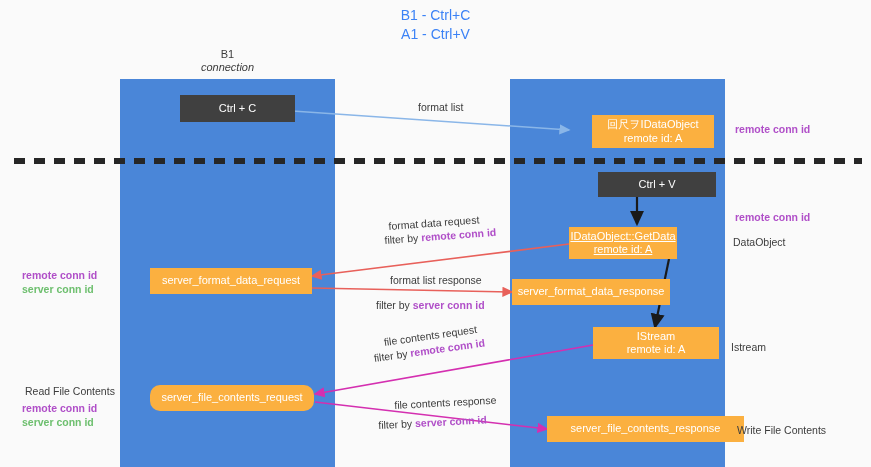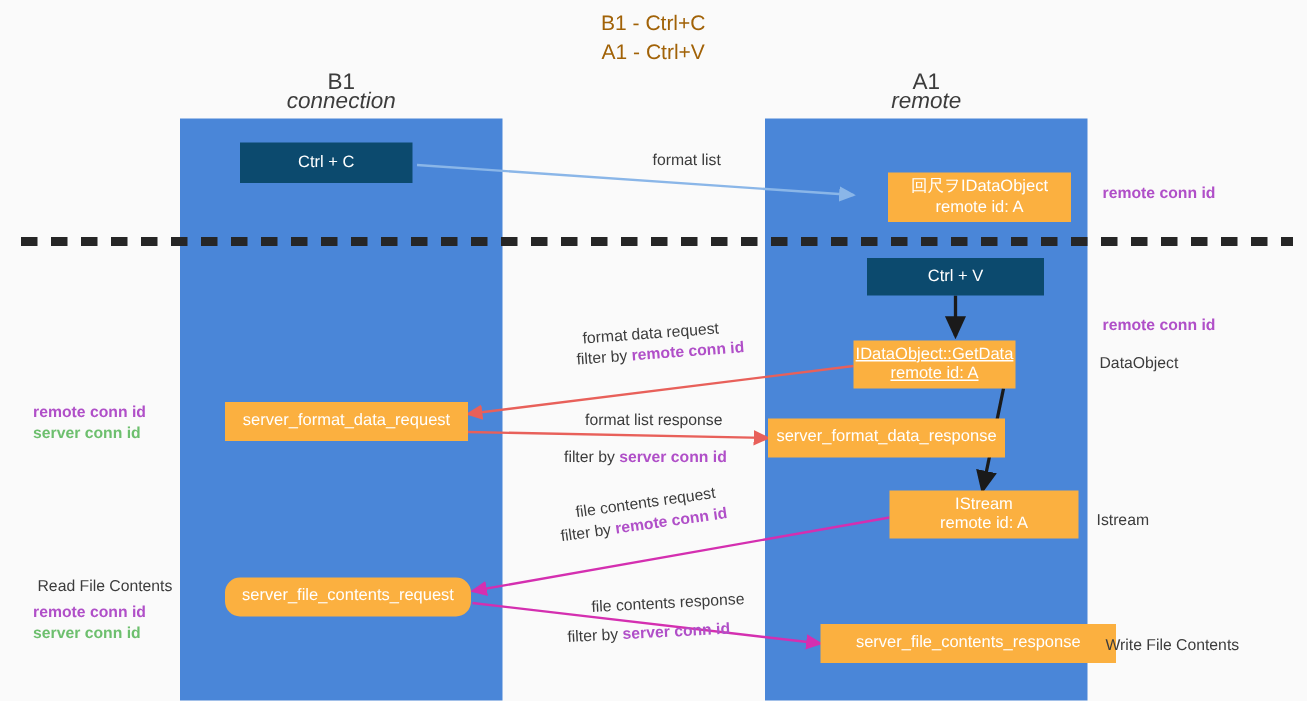--- a/index.html
+++ b/index.html
@@ -12,37 +12,37 @@
   }
   #stage{position:absolute;left:0;top:0;width:871px;height:467px;}
   #svg-layer{position:absolute;left:0;top:0;width:871px;height:467px;}
 
   .lane{position:absolute;background:#4a86d8;}
   .lane-b1{left:120px;top:79px;width:215px;height:388px;}
   .lane-a1{left:510px;top:79px;width:215px;height:388px;}
 
   .col-head{
     position:absolute;text-align:center;color:#3c3c3c;
-    font-size:15px;line-height:13px;
+    font-size:11px;line-height:13px;
   }
   .col-head .t2{display:block;font-style:italic;}
 
   .title{
     position:absolute;left:0;top:6px;width:871px;text-align:center;
-    color:#a16207;font-size:14px;line-height:19px;
+    color:#3b82f6;font-size:14px;line-height:19px;
   }
   .title span{display:block;}
 
   .node{
     position:absolute;box-sizing:border-box;
     display:flex;flex-direction:column;align-items:center;justify-content:center;
     color:#ffffff;font-size:11px;line-height:13.5px;text-align:center;
   }
   .node .ln{display:block;white-space:nowrap;}
-  .green{background:#0c4a6e;}
+  .green{background:#404040;margin-left:20px;}
   .orange{background:#fbb040;}
 
   .edge-label{
     position:absolute;color:#3c3c3c;font-size:10.5px;line-height:13px;
     white-space:nowrap;
   }
   .edge-label .hl{font-weight:bold;}
   .rot-neg{transform-origin:left top;}
 
   .side-label{
@@ -60,24 +60,20 @@
 
   <div class="title">
     <span>B1 - Ctrl+C</span>
     <span>A1 - Ctrl+V</span>
   </div>
 
   <div class="col-head" style="left:120px;top:48px;width:215px;">
     <span>B1</span>
     <span class="t2">connection</span>
   </div>
-  <div class="col-head" style="left:510px;top:48px;width:215px;">
-    <span>A1</span>
-    <span class="t2">remote</span>
-  </div>
 
   <div class="lane lane-b1"></div>
   <div class="lane lane-a1"></div>
 
   <svg id="svg-layer" viewBox="0 0 871 467" xmlns="http://www.w3.org/2000/svg">
     <defs>
       <marker id="ah-blue" markerWidth="7" markerHeight="7" refX="6" refY="3.2" orient="auto">
         <path d="M0,0 L7,3.2 L0,6.4 z" fill="#8ab6e8"></path>
       </marker>
       <marker id="ah-red" markerWidth="7" markerHeight="7" refX="6" refY="3.2" orient="auto">
@@ -140,21 +136,21 @@
   </div>
 
   <div class="node orange" style="left:150px;top:385px;width:164px;height:26px;border-radius:10px;">
     <span class="ln">server_file_contents_request</span>
   </div>
 
   <div class="node orange" style="left:547px;top:416px;width:197px;height:26px;">
     <span class="ln">server_file_contents_response</span>
   </div>
 
-  <div class="edge-label" style="left:399px;top:101px;padding-left:36px;">format list</div>
+  <div class="edge-label" style="left:382px;top:101px;padding-left:36px;">format list</div>
 
   <div class="edge-label rot-neg" style="left:388px;top:220px;transform:rotate(-4.2deg);">
     <span>format data request</span>
   </div>
   <div class="edge-label rot-neg" style="left:384px;top:234px;transform:rotate(-4.2deg);">
     <span>filter by </span><span class="hl" style="color:#b04fc8;">remote conn id</span>
   </div>
 
   <div class="edge-label" style="left:390px;top:274px;">
     <span>format list response</span>

